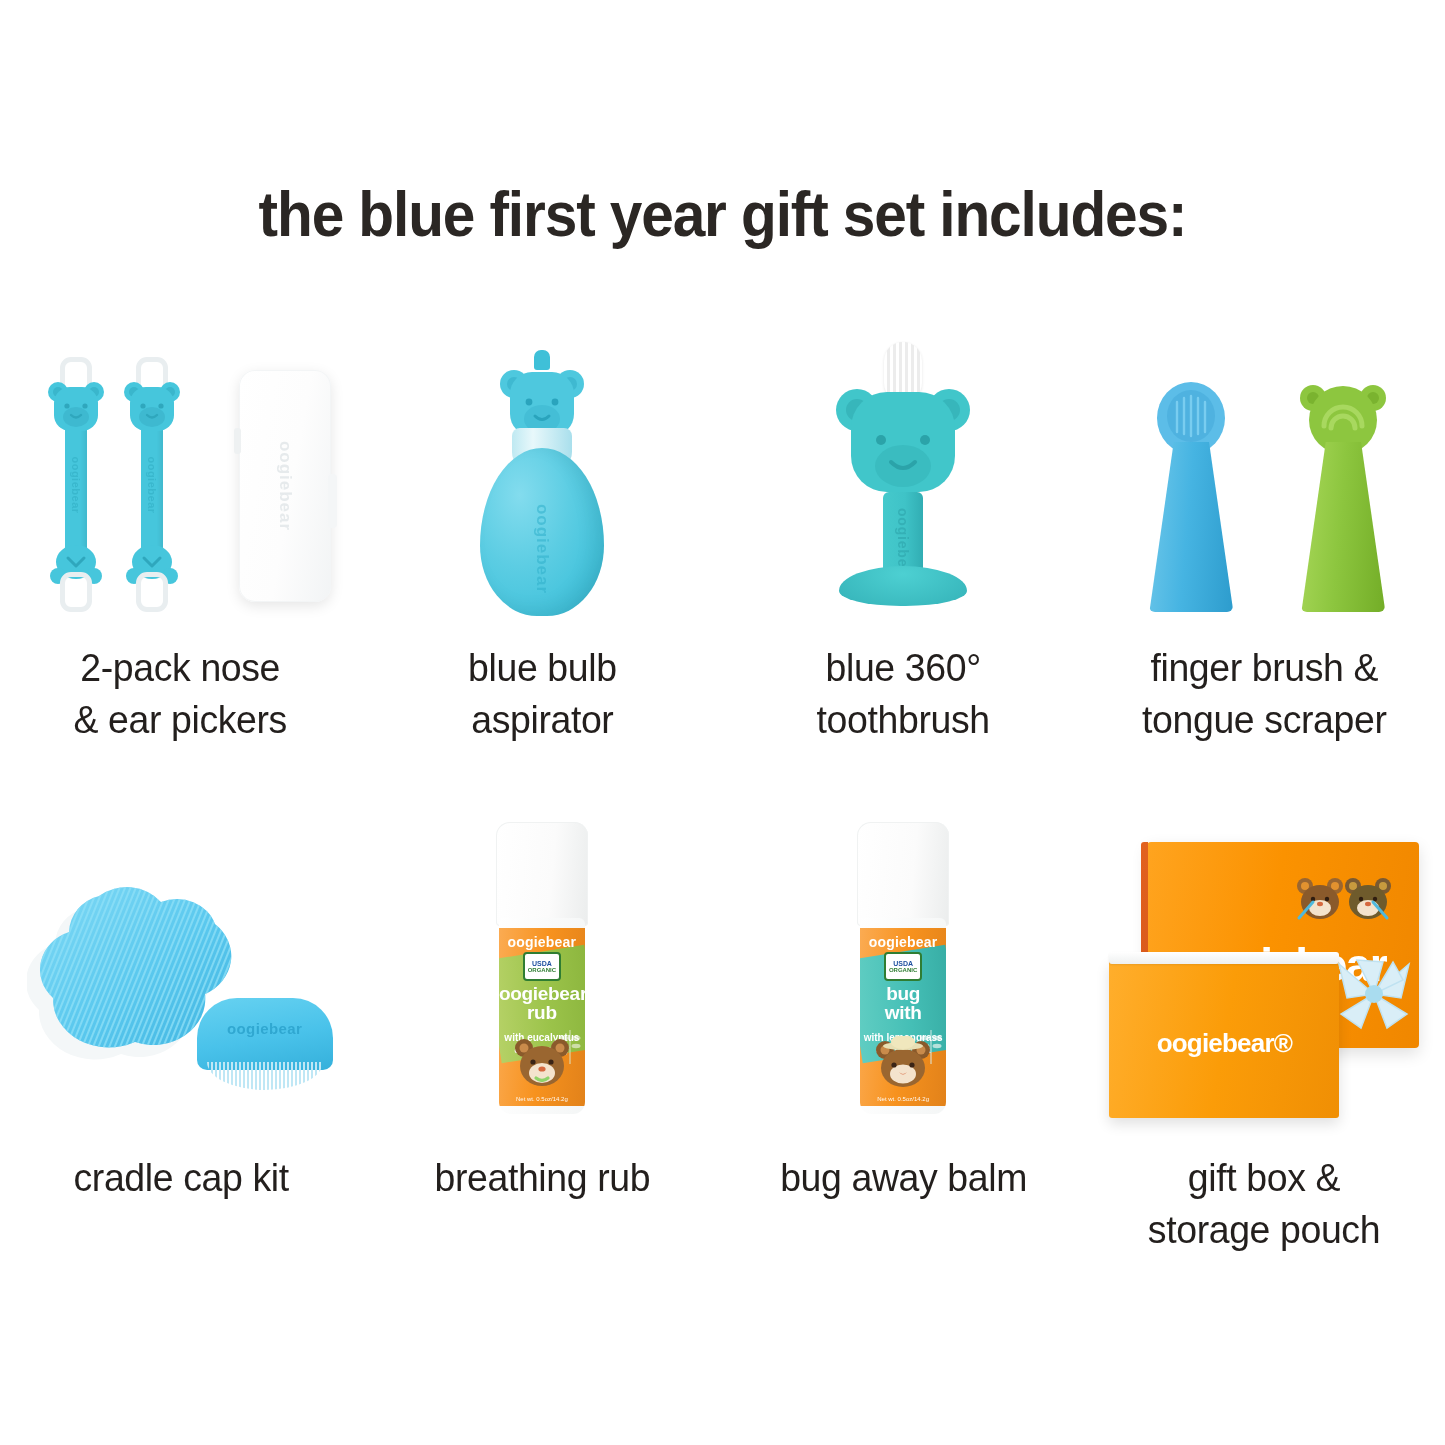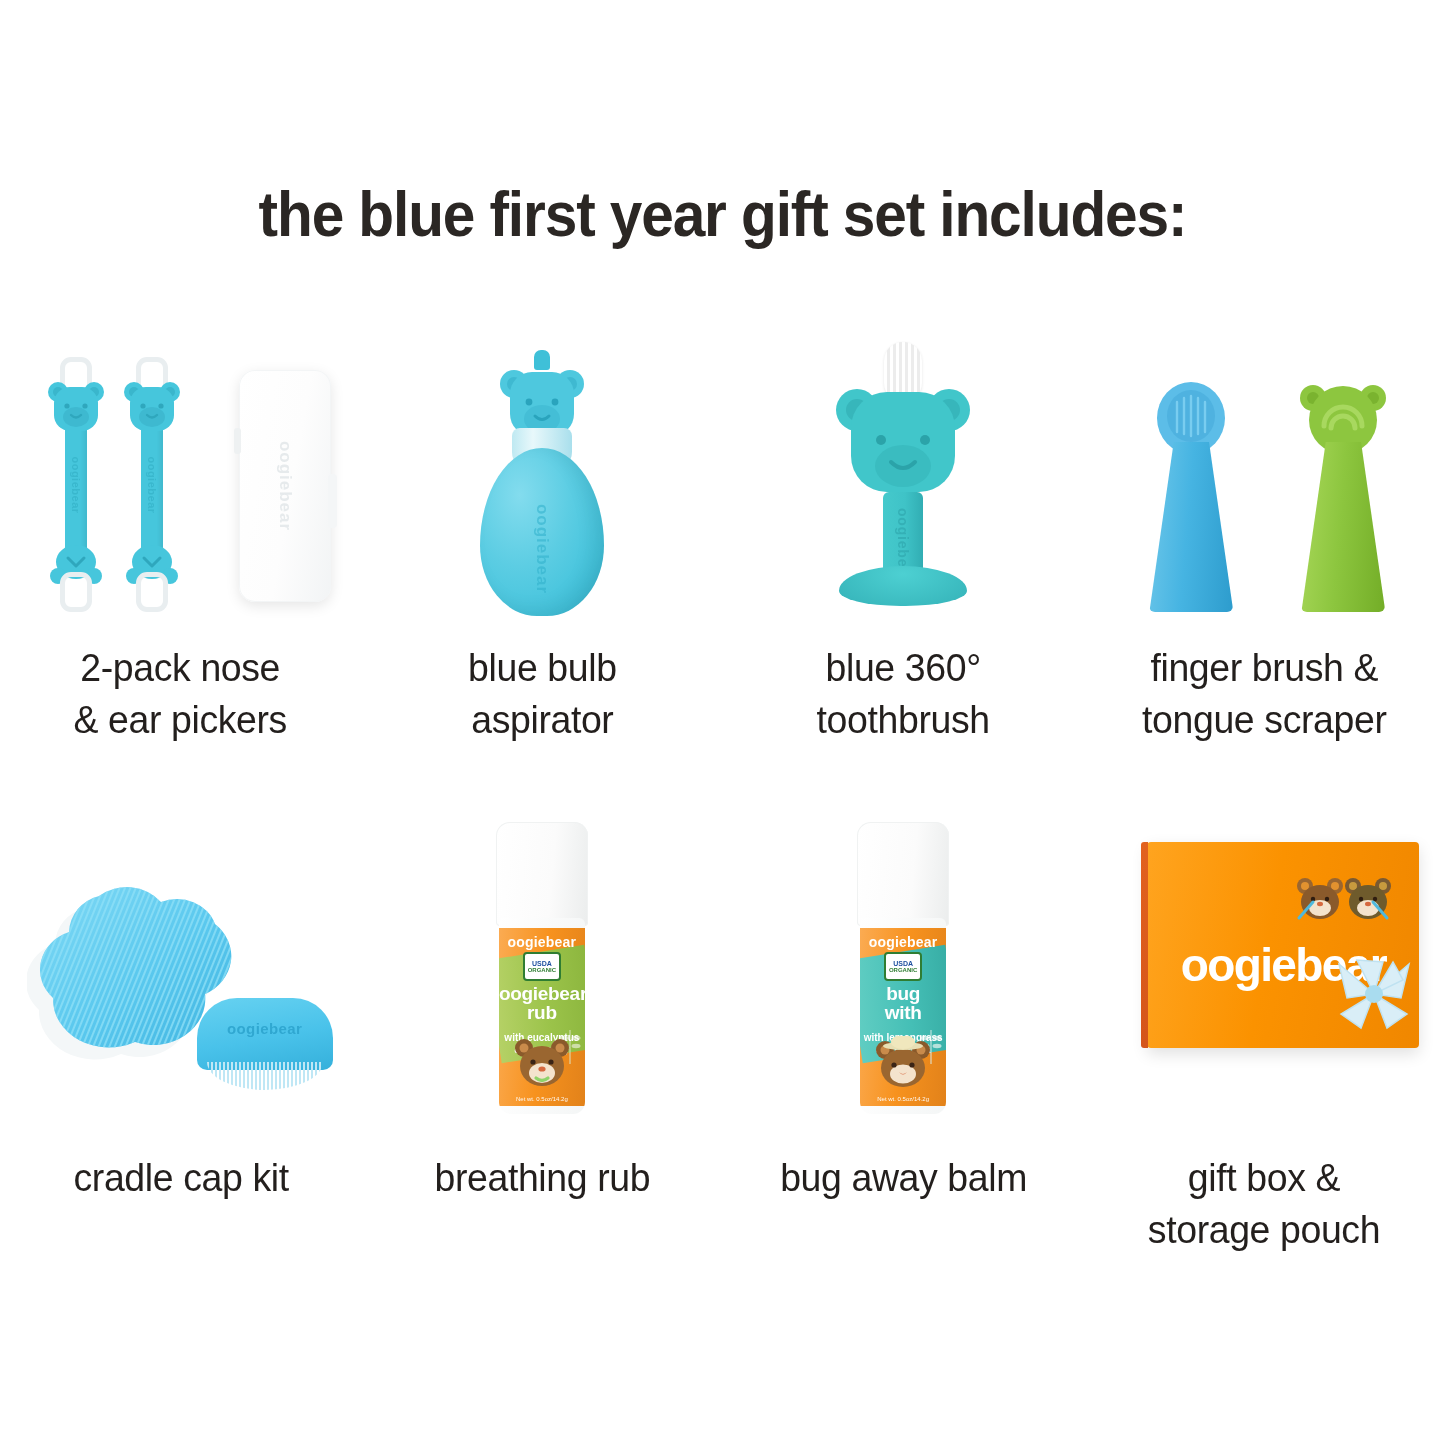--- a/index.html
+++ b/index.html
@@ -611,20 +611,24 @@
               <g fill="#d9eef7" stroke="#bfe2f1" stroke-width="1.5">
                 <path d="M43 36 L8 6 L16 40 Z"></path>
                 <path d="M43 36 L78 6 L70 40 Z"></path>
                 <path d="M43 36 L10 56 L30 70 Z"></path>
                 <path d="M43 36 L76 56 L56 70 Z"></path>
                 <path d="M43 36 L26 2 L52 4 Z"></path>
                 <path d="M43 36 L62 4 L72 22 Z"></path>
               </g>
               <circle cx="43" cy="36" r="9" fill="#a9dcef"></circle>
             </svg>
+            <div class="pouch">
+              <div class="pouch-zip"></div>
+              <div class="pouch-logo">oogiebear®</div>
+            </div>
           </div>
         </div>
         <div class="caption">gift box &amp;
 storage pouch</div>
       </div>
 
     </div>
   </div>
 </div>
 

